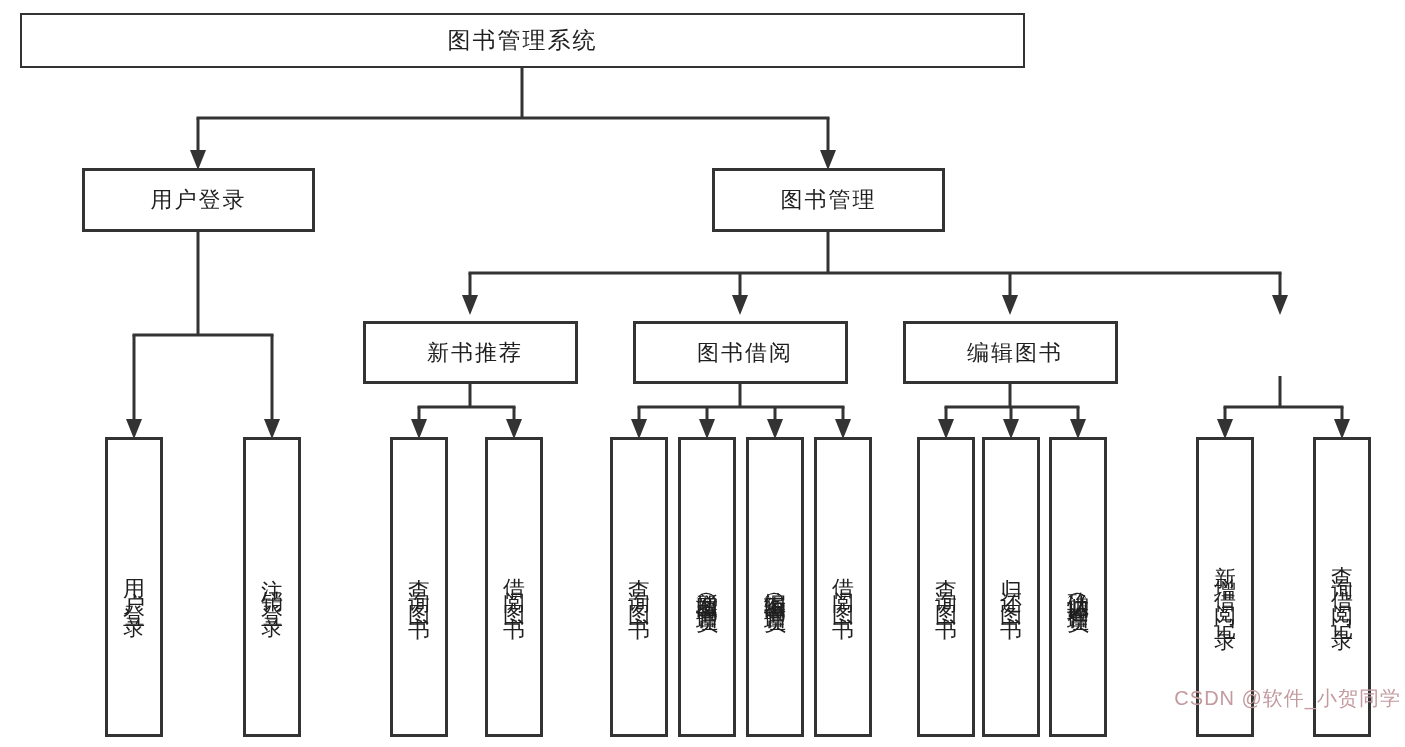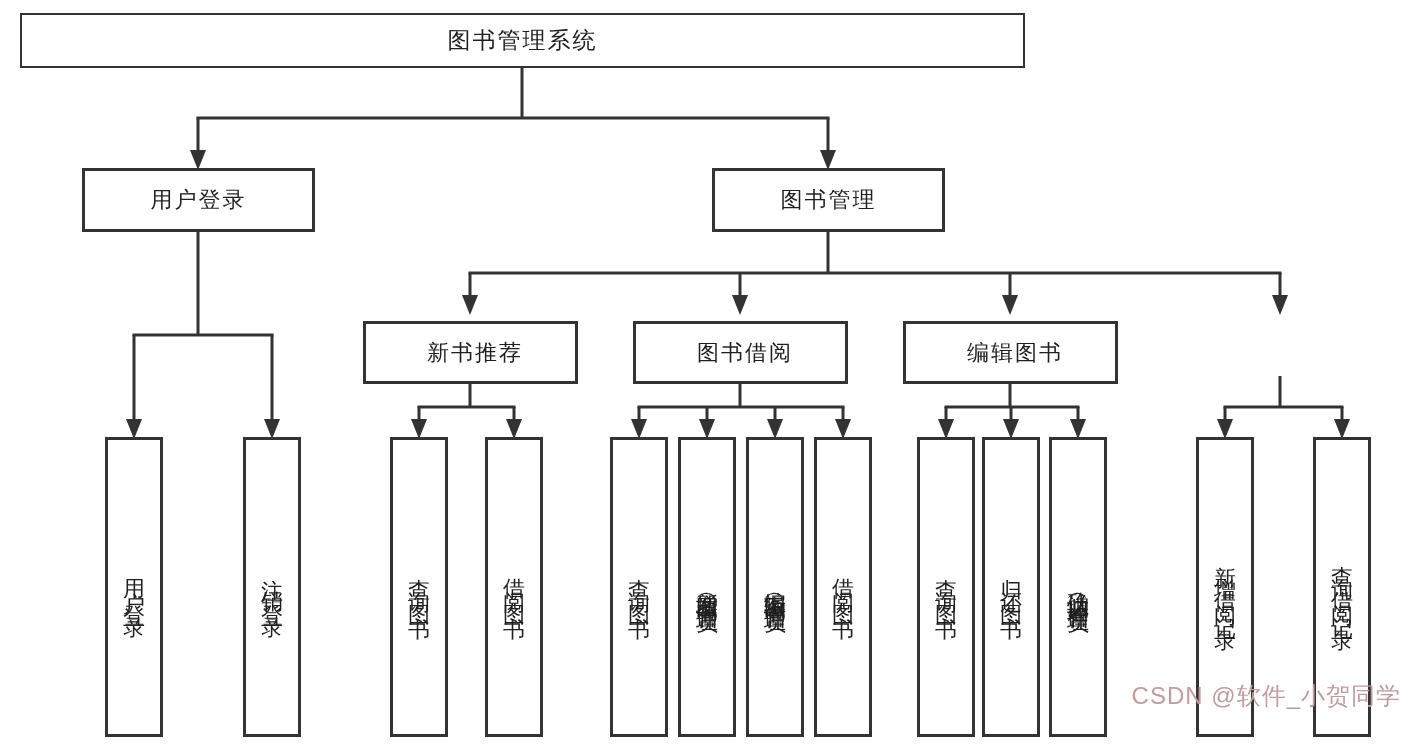--- a/index.html
+++ b/index.html
@@ -67,21 +67,21 @@
     text-orientation: mixed;
     font-size: 22px;
     letter-spacing: 13px;
     line-height: 52px;
   }
   .box.leaf.tall-text { letter-spacing: 3px; }
 
   .watermark {
     position: absolute;
     right: 4px; bottom: 6px;
-    font-size: 24px;
+    font-size: 20px;
     color: var(--watermark);
     z-index: 2;
     letter-spacing: 1px;
     font-weight: 500;
   }
 </style>
 </head>
 <body>
 
 <div class="canvas">

